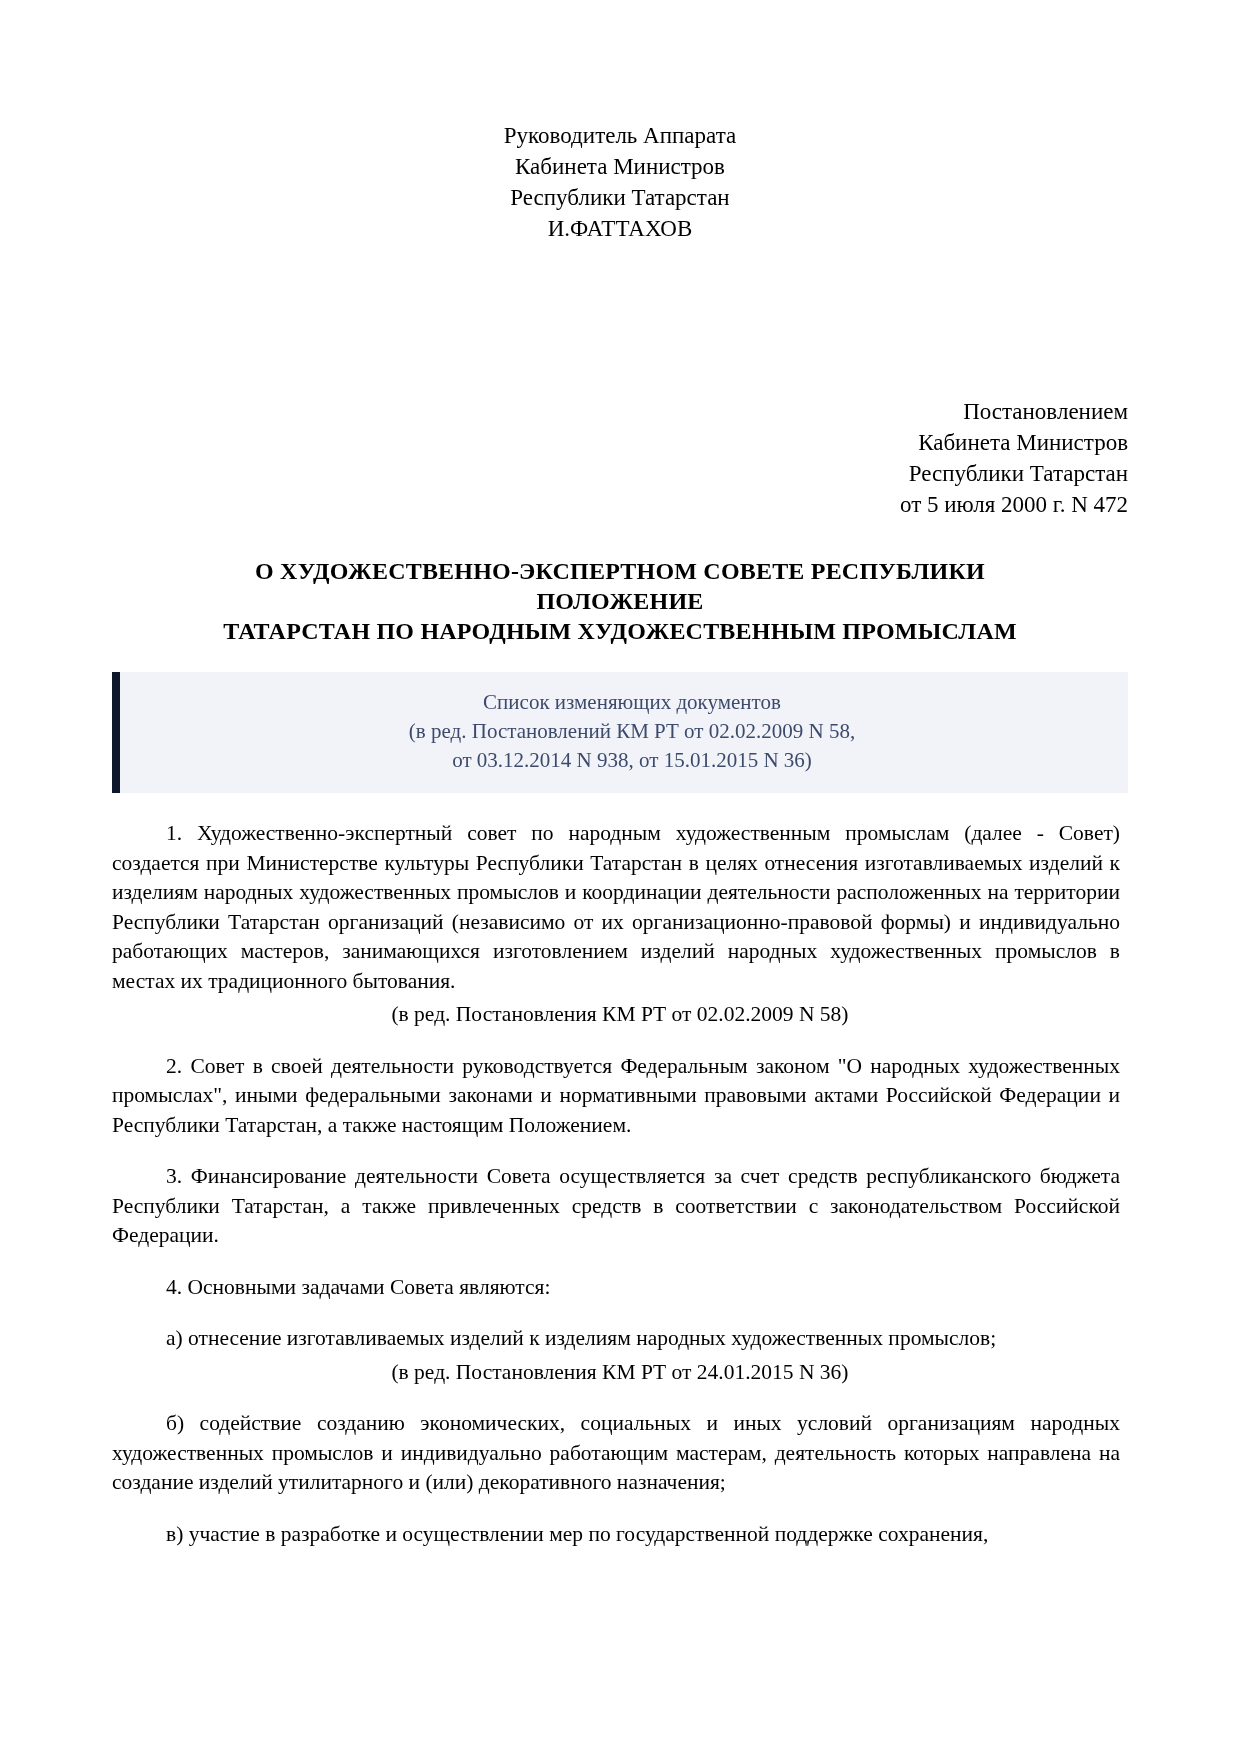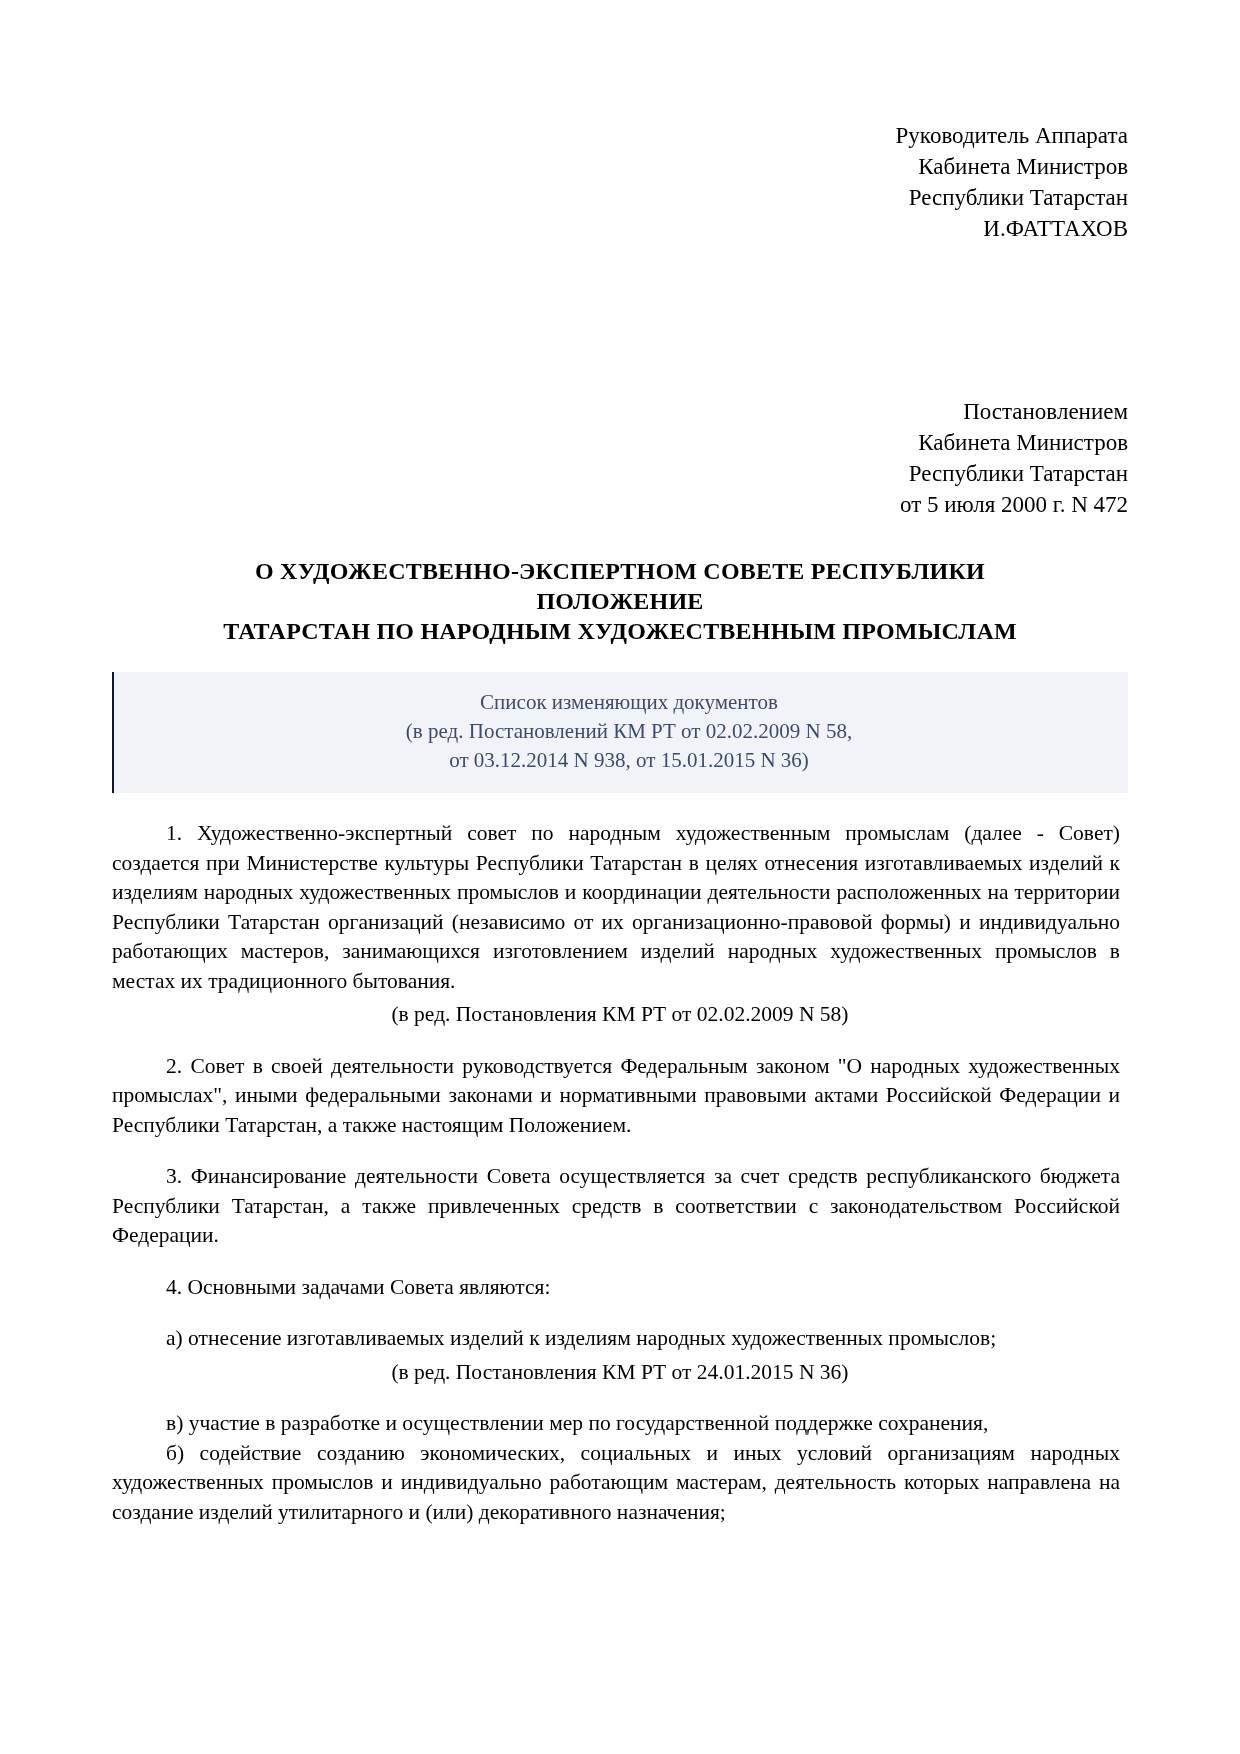--- a/index.html
+++ b/index.html
@@ -17,21 +17,21 @@
   }
   .page {
     box-sizing: border-box;
     width: 1240px;
     height: 1754px;
     padding: 120px 112px 0 112px;
   }
 
   
   .sign-block {
-    text-align: right;
+    text-align: center;
     font-size: 23px;
     line-height: 31px;
     margin: 0;
   }
   .sign-block div { white-space: nowrap; }
 
   
   .approve-block {
     text-align: right;
     font-size: 23px;
@@ -48,21 +48,21 @@
     line-height: 30px;
     margin-top: 36px;
     letter-spacing: 0.2px;
   }
   .doc-title div { white-space: nowrap; }
 
   
   .changes-box {
     margin-top: 26px;
     background: #f1f3f9;
-    border-left: 2px solid #0f172a;
+    border-left: 8px solid #0f172a;
     padding: 16px 4px 18px 20px;
     text-align: center;
     color: #3c4a6b;
     font-size: 21px;
     line-height: 29px;
   }
   .changes-box div { white-space: nowrap; }
 
   
   .body-text { margin-top: 26px; }
@@ -115,17 +115,17 @@
   </div>
 
   <div class="body-text">
     <p class="para">1. Художественно-экспертный совет по народным художественным промыслам (далее - Совет) создается при Министерстве культуры Республики Татарстан в целях отнесения изготавливаемых изделий к изделиям народных художественных промыслов и координации деятельности расположенных на территории Республики Татарстан организаций (независимо от их организационно-правовой формы) и индивидуально работающих мастеров, занимающихся изготовлением изделий народных художественных промыслов в местах их традиционного бытования.</p>
     <p class="ref">(в ред. Постановления КМ РТ от 02.02.2009 N 58)</p>
     <p class="para">2. Совет в своей деятельности руководствуется Федеральным законом "О народных художественных промыслах", иными федеральными законами и нормативными правовыми актами Российской Федерации и Республики Татарстан, а также настоящим Положением.</p>
     <p class="para">3. Финансирование деятельности Совета осуществляется за счет средств республиканского бюджета Республики Татарстан, а также привлеченных средств в соответствии с законодательством Российской Федерации.</p>
     <p class="para">4. Основными задачами Совета являются:</p>
     <p class="para">а) отнесение изготавливаемых изделий к изделиям народных художественных промыслов;</p>
     <p class="ref">(в ред. Постановления КМ РТ от 24.01.2015 N 36)</p>
+    <p class="para">б) содействие созданию экономических, социальных и иных условий организациям народных художественных промыслов и индивидуально работающим мастерам, деятельность которых направлена на создание изделий утилитарного и (или) декоративного назначения;</p>
     <p class="para last">в) участие в разработке и осуществлении мер по государственной поддержке сохранения,</p>
-    <p class="para">б) содействие созданию экономических, социальных и иных условий организациям народных художественных промыслов и индивидуально работающим мастерам, деятельность которых направлена на создание изделий утилитарного и (или) декоративного назначения;</p>
   </div>
 
 </div>
 
 </body></html>

